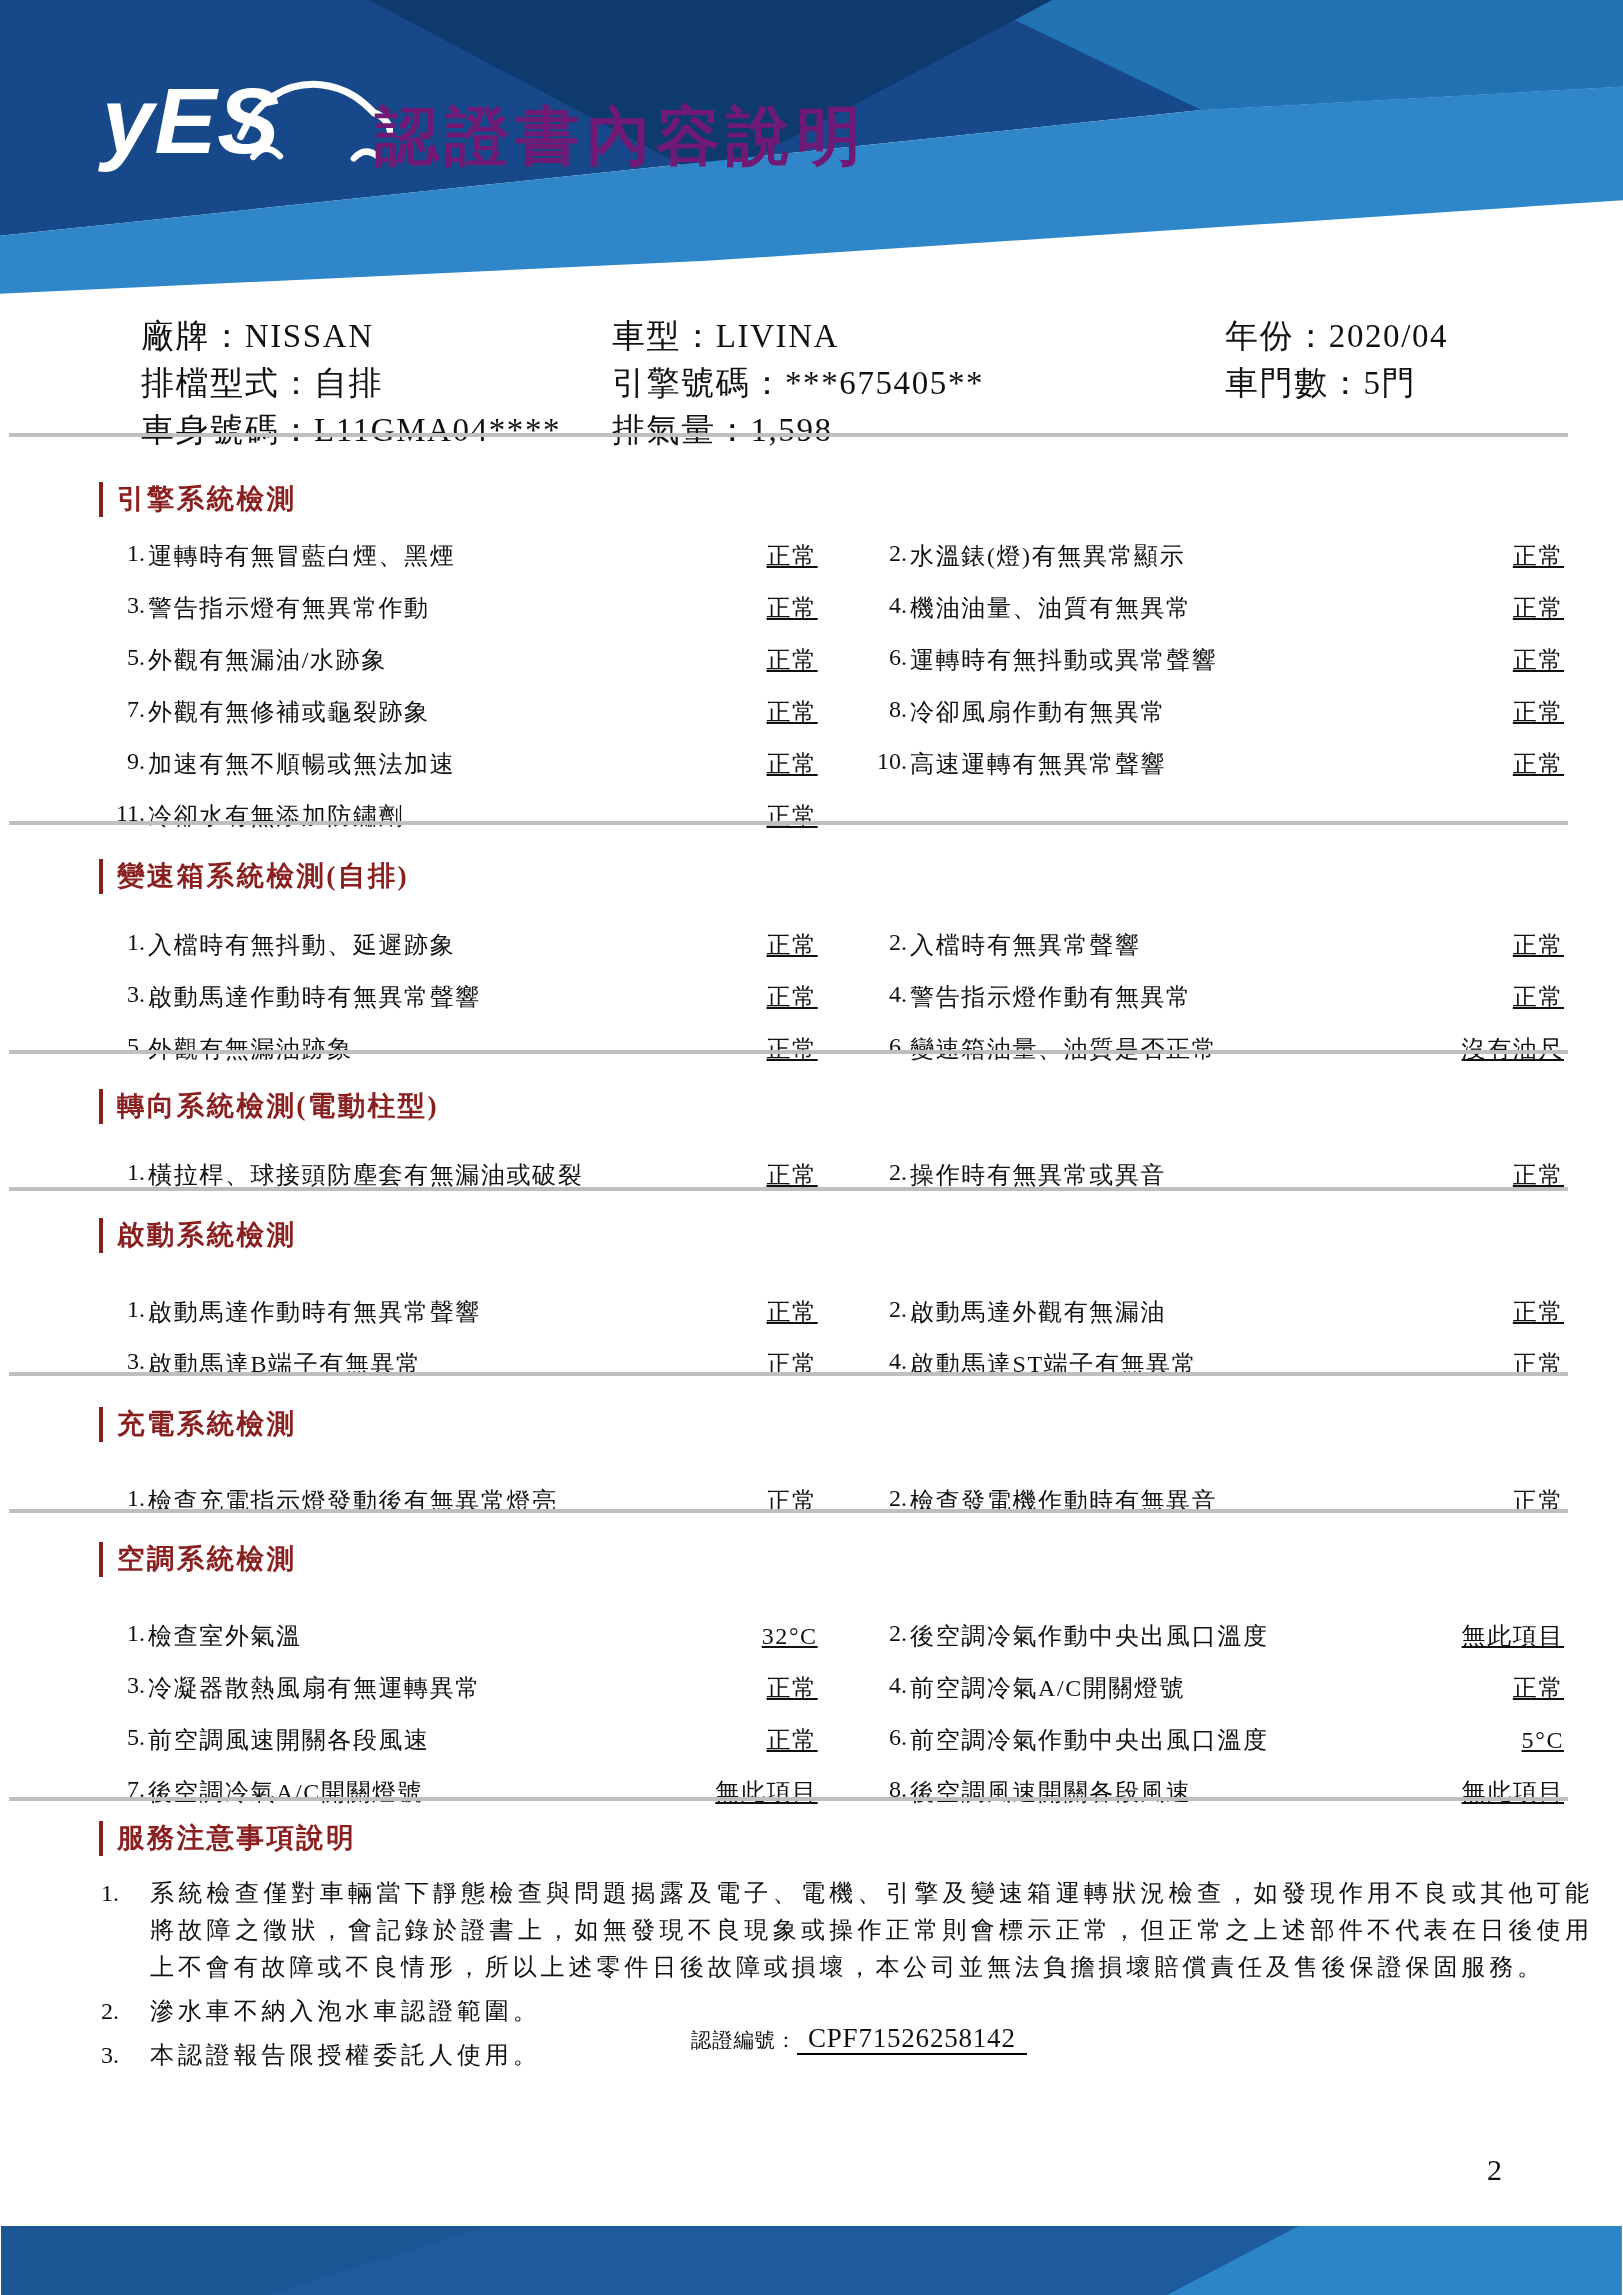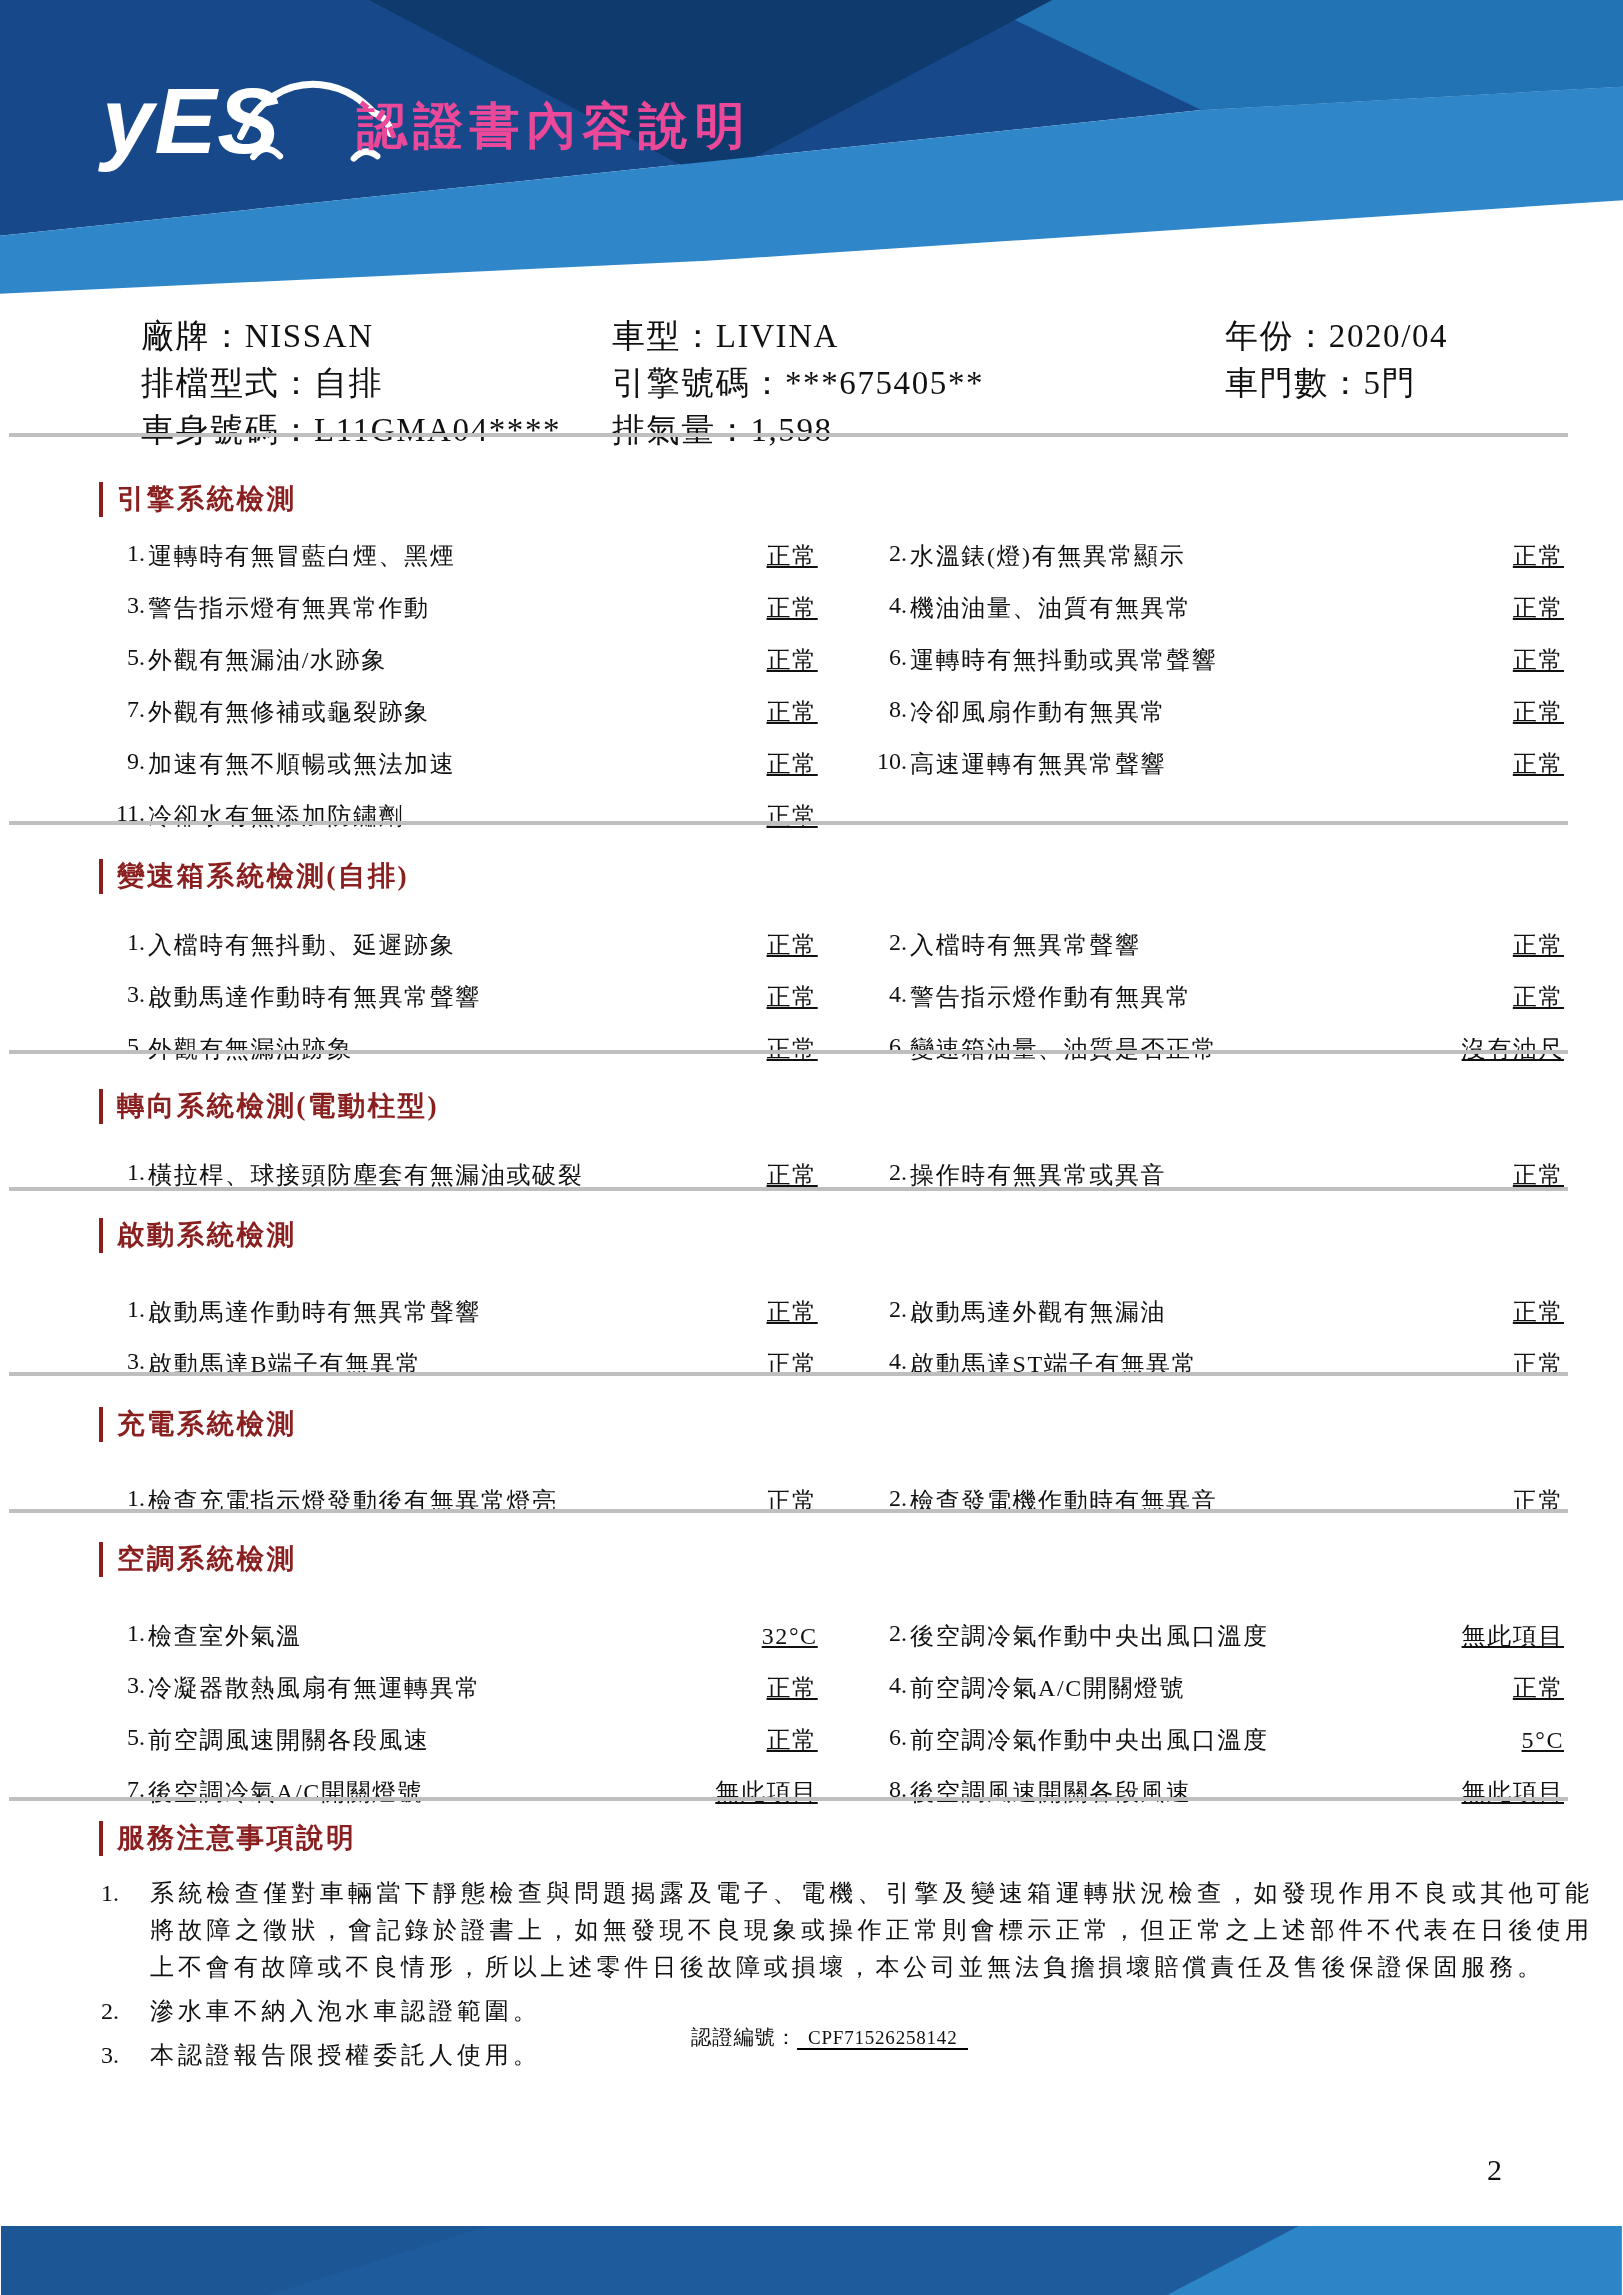--- a/index.html
+++ b/index.html
@@ -4,22 +4,22 @@
 <style>
   html,body{margin:0;padding:0;background:#e8e8e8;}
   .page{position:relative;width:1623px;height:2295px;background:#ffffff;overflow:hidden;
         font-family:"Liberation Serif","DejaVu Serif",serif;color:#111;}
   
   .hdr{position:absolute;top:0;left:0;width:1623px;height:330px;}
   .ftr{position:absolute;bottom:0;left:0;width:1623px;height:69px;}
   .logo-text{position:absolute;left:86px;top:75px;font-family:"Liberation Sans",sans-serif;
              font-style:italic;font-weight:bold;font-size:93px;line-height:1;color:#fff;letter-spacing:0.8px;margin-left:16px;}
   .car{position:absolute;left:236px;top:69px;}
-  .hdr-title{position:absolute;left:357px;top:93px;font-family:"Liberation Sans",sans-serif;
-             font-weight:bold;font-size:50px;color:#ec4899;letter-spacing:6.3px;white-space:nowrap;}
+  .hdr-title{position:absolute;left:375px;top:93px;font-family:"Liberation Sans",sans-serif;
+             font-weight:bold;font-size:64px;color:#701a75;letter-spacing:6.3px;white-space:nowrap;}
   
   .vinfo{position:absolute;left:141px;top:313px;width:1382px;display:grid;
          grid-template-columns:471px 613px 298px;font-size:33px;line-height:47px;letter-spacing:1.6px;}
   
   .sep{position:absolute;left:9.4px;width:1559px;height:3.9px;background:#bfbfbf;}
   
   .sec{position:absolute;left:0;width:1623px;}
   .sec-title{position:absolute;left:99px;top:0;display:flex;align-items:center;gap:14px;
              font-size:27.5px;font-weight:bold;color:#8a1f1f;letter-spacing:2.4px;white-space:nowrap;}
   .bar{width:3.9px;height:35px;background:#8a1f1f;flex:none;}
@@ -31,21 +31,21 @@
   .txt{letter-spacing:1.6px;}
   .stat{text-align:right;letter-spacing:1.6px;white-space:nowrap;text-decoration:underline;}
   .stat.s1{padding-right:6.3px;}
   .stat.s2{padding-right:14px;}
   
   .notes-list{position:absolute;left:101px;top:55px;width:1492px;font-size:24px;line-height:37px;}
   .note{display:flex;margin-bottom:7px;}
   .note .nno{width:49px;flex:none;}
   .note .ntxt{letter-spacing:3.9px;text-align:justify;}
   .cert{position:absolute;left:691px;top:2023px;font-size:20.4px;letter-spacing:0.8px;white-space:nowrap;}
-  .cert .cval{font-size:19px;border-bottom:2.4px solid #000;padding:0 11px;}
+  .cert .cval{font-size:27px;border-bottom:2.4px solid #000;padding:0 11px;}
   
   .pageno{position:absolute;left:1487px;top:2153px;font-size:30px;}
 </style>
 </head>
 <body>
 
 <div class="page">
 
   <svg class="hdr" viewBox="0 0 2067 420">
     <polygon points="0,0 2067,0 2067,110 1530,140 0,300" fill="#17498a"></polygon>

